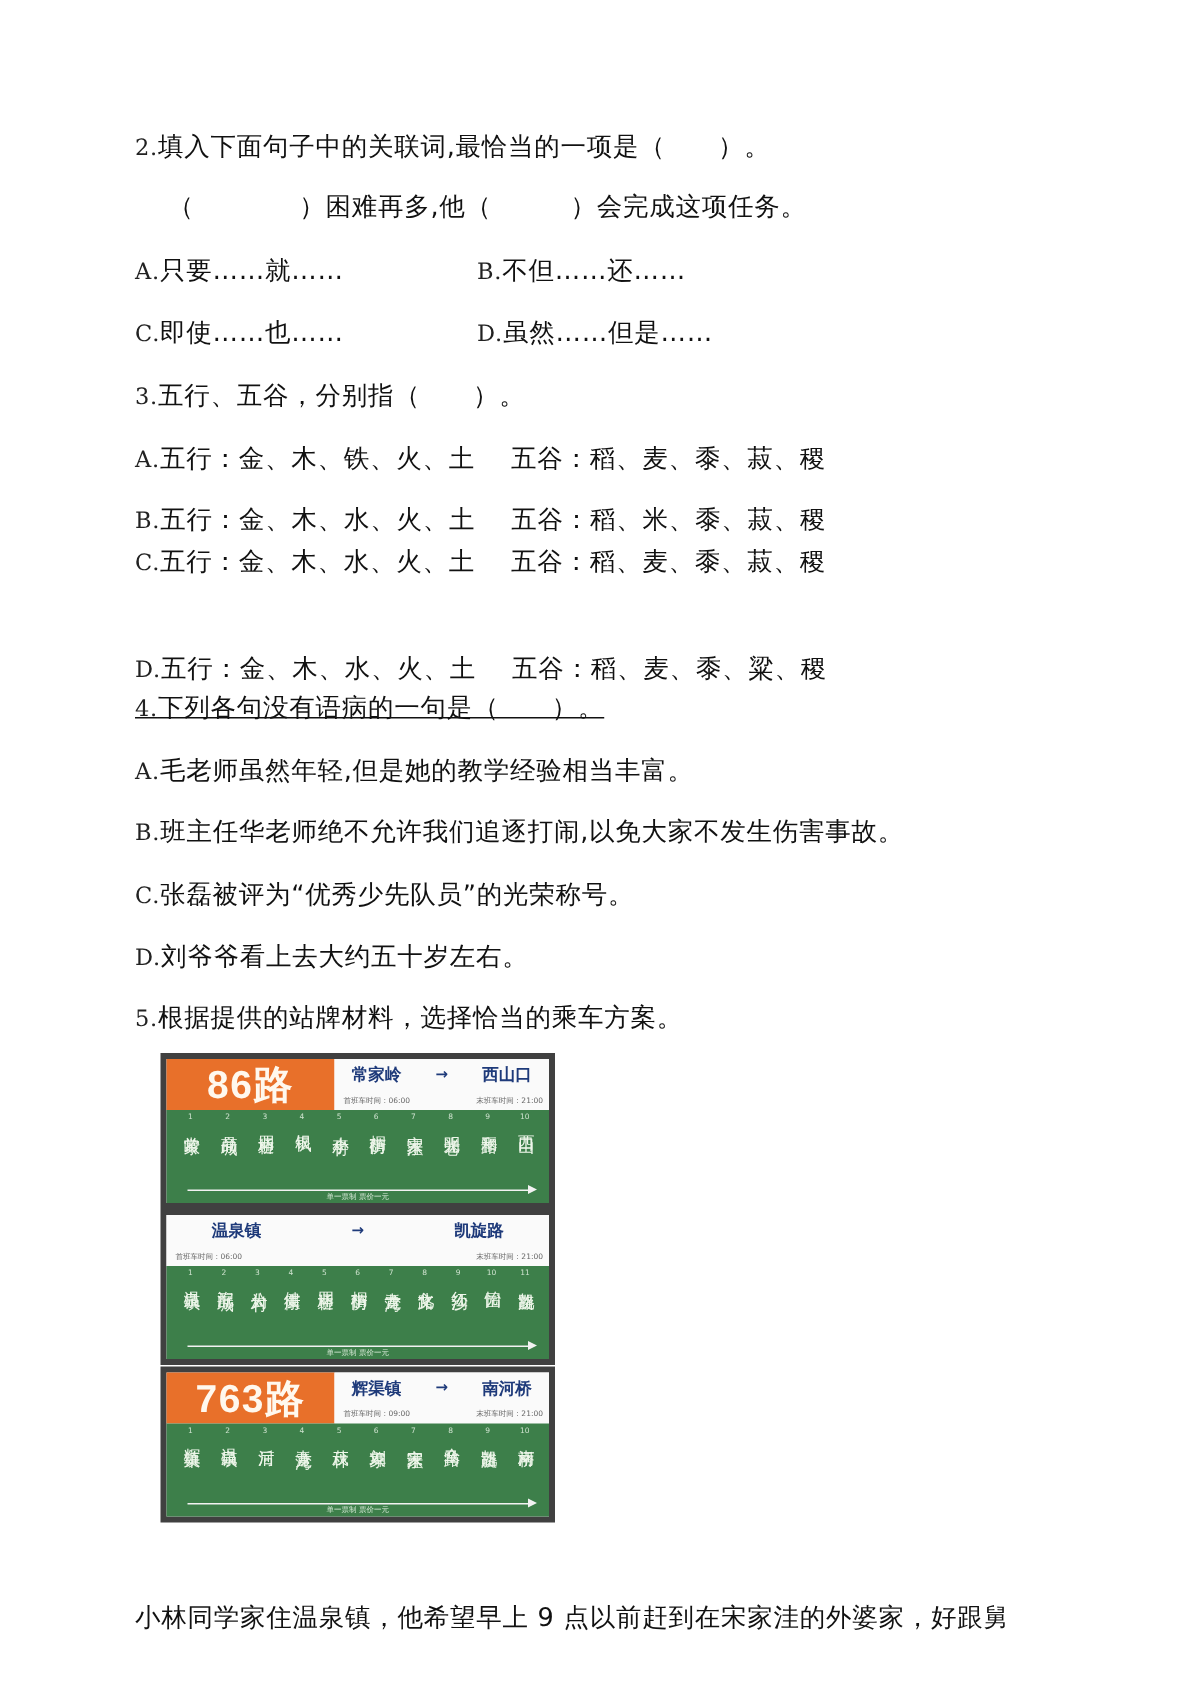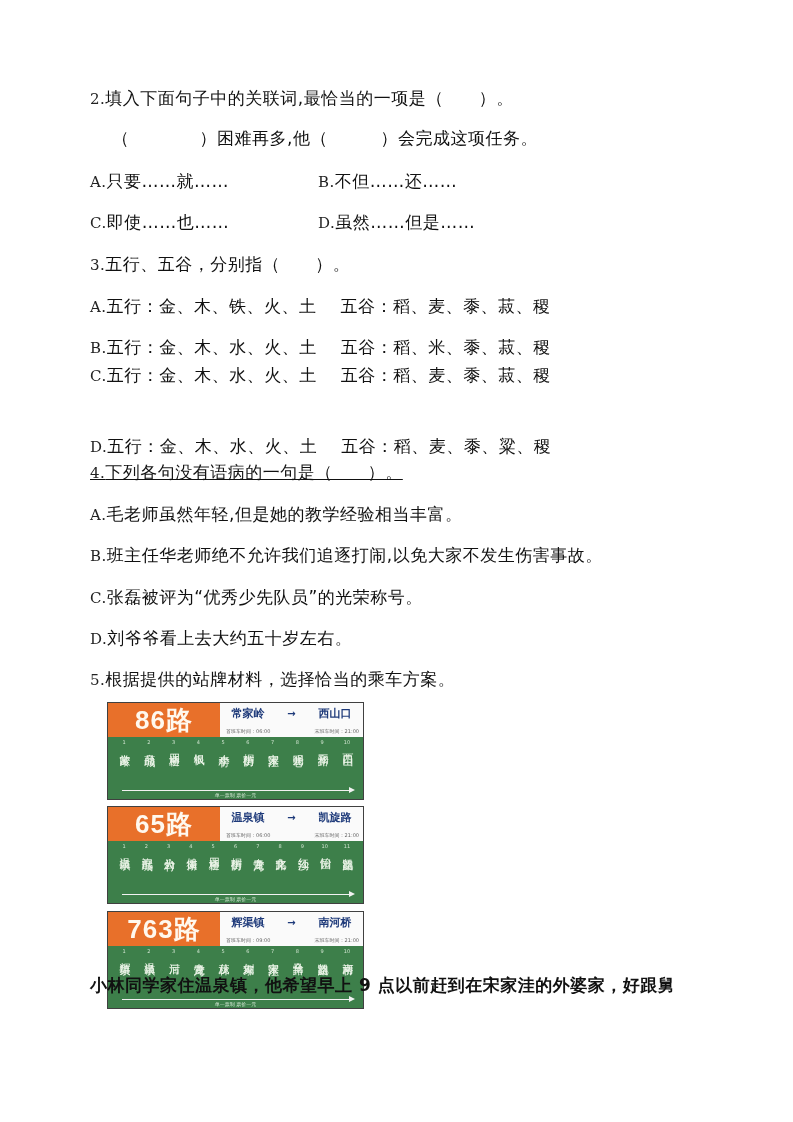--- a/index.html
+++ b/index.html
@@ -1,21 +1,21 @@
 <!DOCTYPE html>
 <html><head>
 <meta charset="utf-8">
 <style>
   html, body { margin:0; padding:0; background:#ffffff; }
   body { width:793px; height:1122px; position:relative; overflow:hidden;
          font-family:"DejaVu Sans", "Liberation Sans", sans-serif; color:#111; }
   .line { position:absolute; left:90px; font-size:17px; line-height:22px; white-space:nowrap; letter-spacing:0.5px; }
   .num { font-family:"DejaVu Serif","Liberation Serif", serif; font-size:15px; color:#222; }
   .opt-col2 { position:absolute; left:318px; }
-  .sign { position:absolute; left:107px; width:255px; height:96px; border:1px solid #404040; background:#fff; }
+  .sign { position:absolute; left:107px; width:255px; height:96px; border:4px solid #404040; background:#fff; }
   .sign-top { position:absolute; left:0; top:0; width:255px; height:34px; display:flex; }
   .route-box { width:112px; height:34px; background:#e8702a; color:#fff8ee; font-weight:bold;
                font-family:"Liberation Sans","DejaVu Sans",sans-serif; font-size:26px; line-height:34px;
                text-align:center; letter-spacing:1px; }
   .dir-box { flex:1; background:#fafafa; position:relative; }
   .dir { position:absolute; top:3px; left:0; width:100%; display:flex; justify-content:space-around;
          align-items:center; color:#1e3a7a; font-weight:bold; font-size:11px; }
   .dir .arrow { font-size:10px; color:#1e3a7a; }
   .times { position:absolute; bottom:3px; left:6px; right:4px; display:flex; justify-content:space-between;
            font-size:5px; color:#666; }
@@ -143,21 +143,20 @@
           <span class="nm">西山口</span>
         </div>
     </div>
     <div class="track"></div>
     <div class="fare">单一票制 票价一元</div>
   </div>
 </div>
 
 <div class="sign" style="top:806px;">
   <div class="sign-top">
-    <div class="route-box">65路</div>
     <div class="dir-box">
       <div class="dir">
         <span>温泉镇</span>
         <span class="arrow">→</span>
         <span>凯旋路</span>
       </div>
       <div class="times">
         <span>首班车时间：06:00</span>
         <span>末班车时间：21:00</span>
       </div>
@@ -271,13 +270,13 @@
       <div class="stop">
           <span class="idx">10</span>
           <span class="nm">南河桥</span>
         </div>
     </div>
     <div class="track"></div>
     <div class="fare">单一票制 票价一元</div>
   </div>
 </div>
 
-<div class="line" style="top:974px;font-weight:bold;">小林同学家住温泉镇，他希望早上 9 点以前赶到在宋家洼的外婆家，好跟舅</div>
+<div class="line" style="top:1068px;">小林同学家住温泉镇，他希望早上 9 点以前赶到在宋家洼的外婆家，好跟舅</div>
 
 </body></html>

